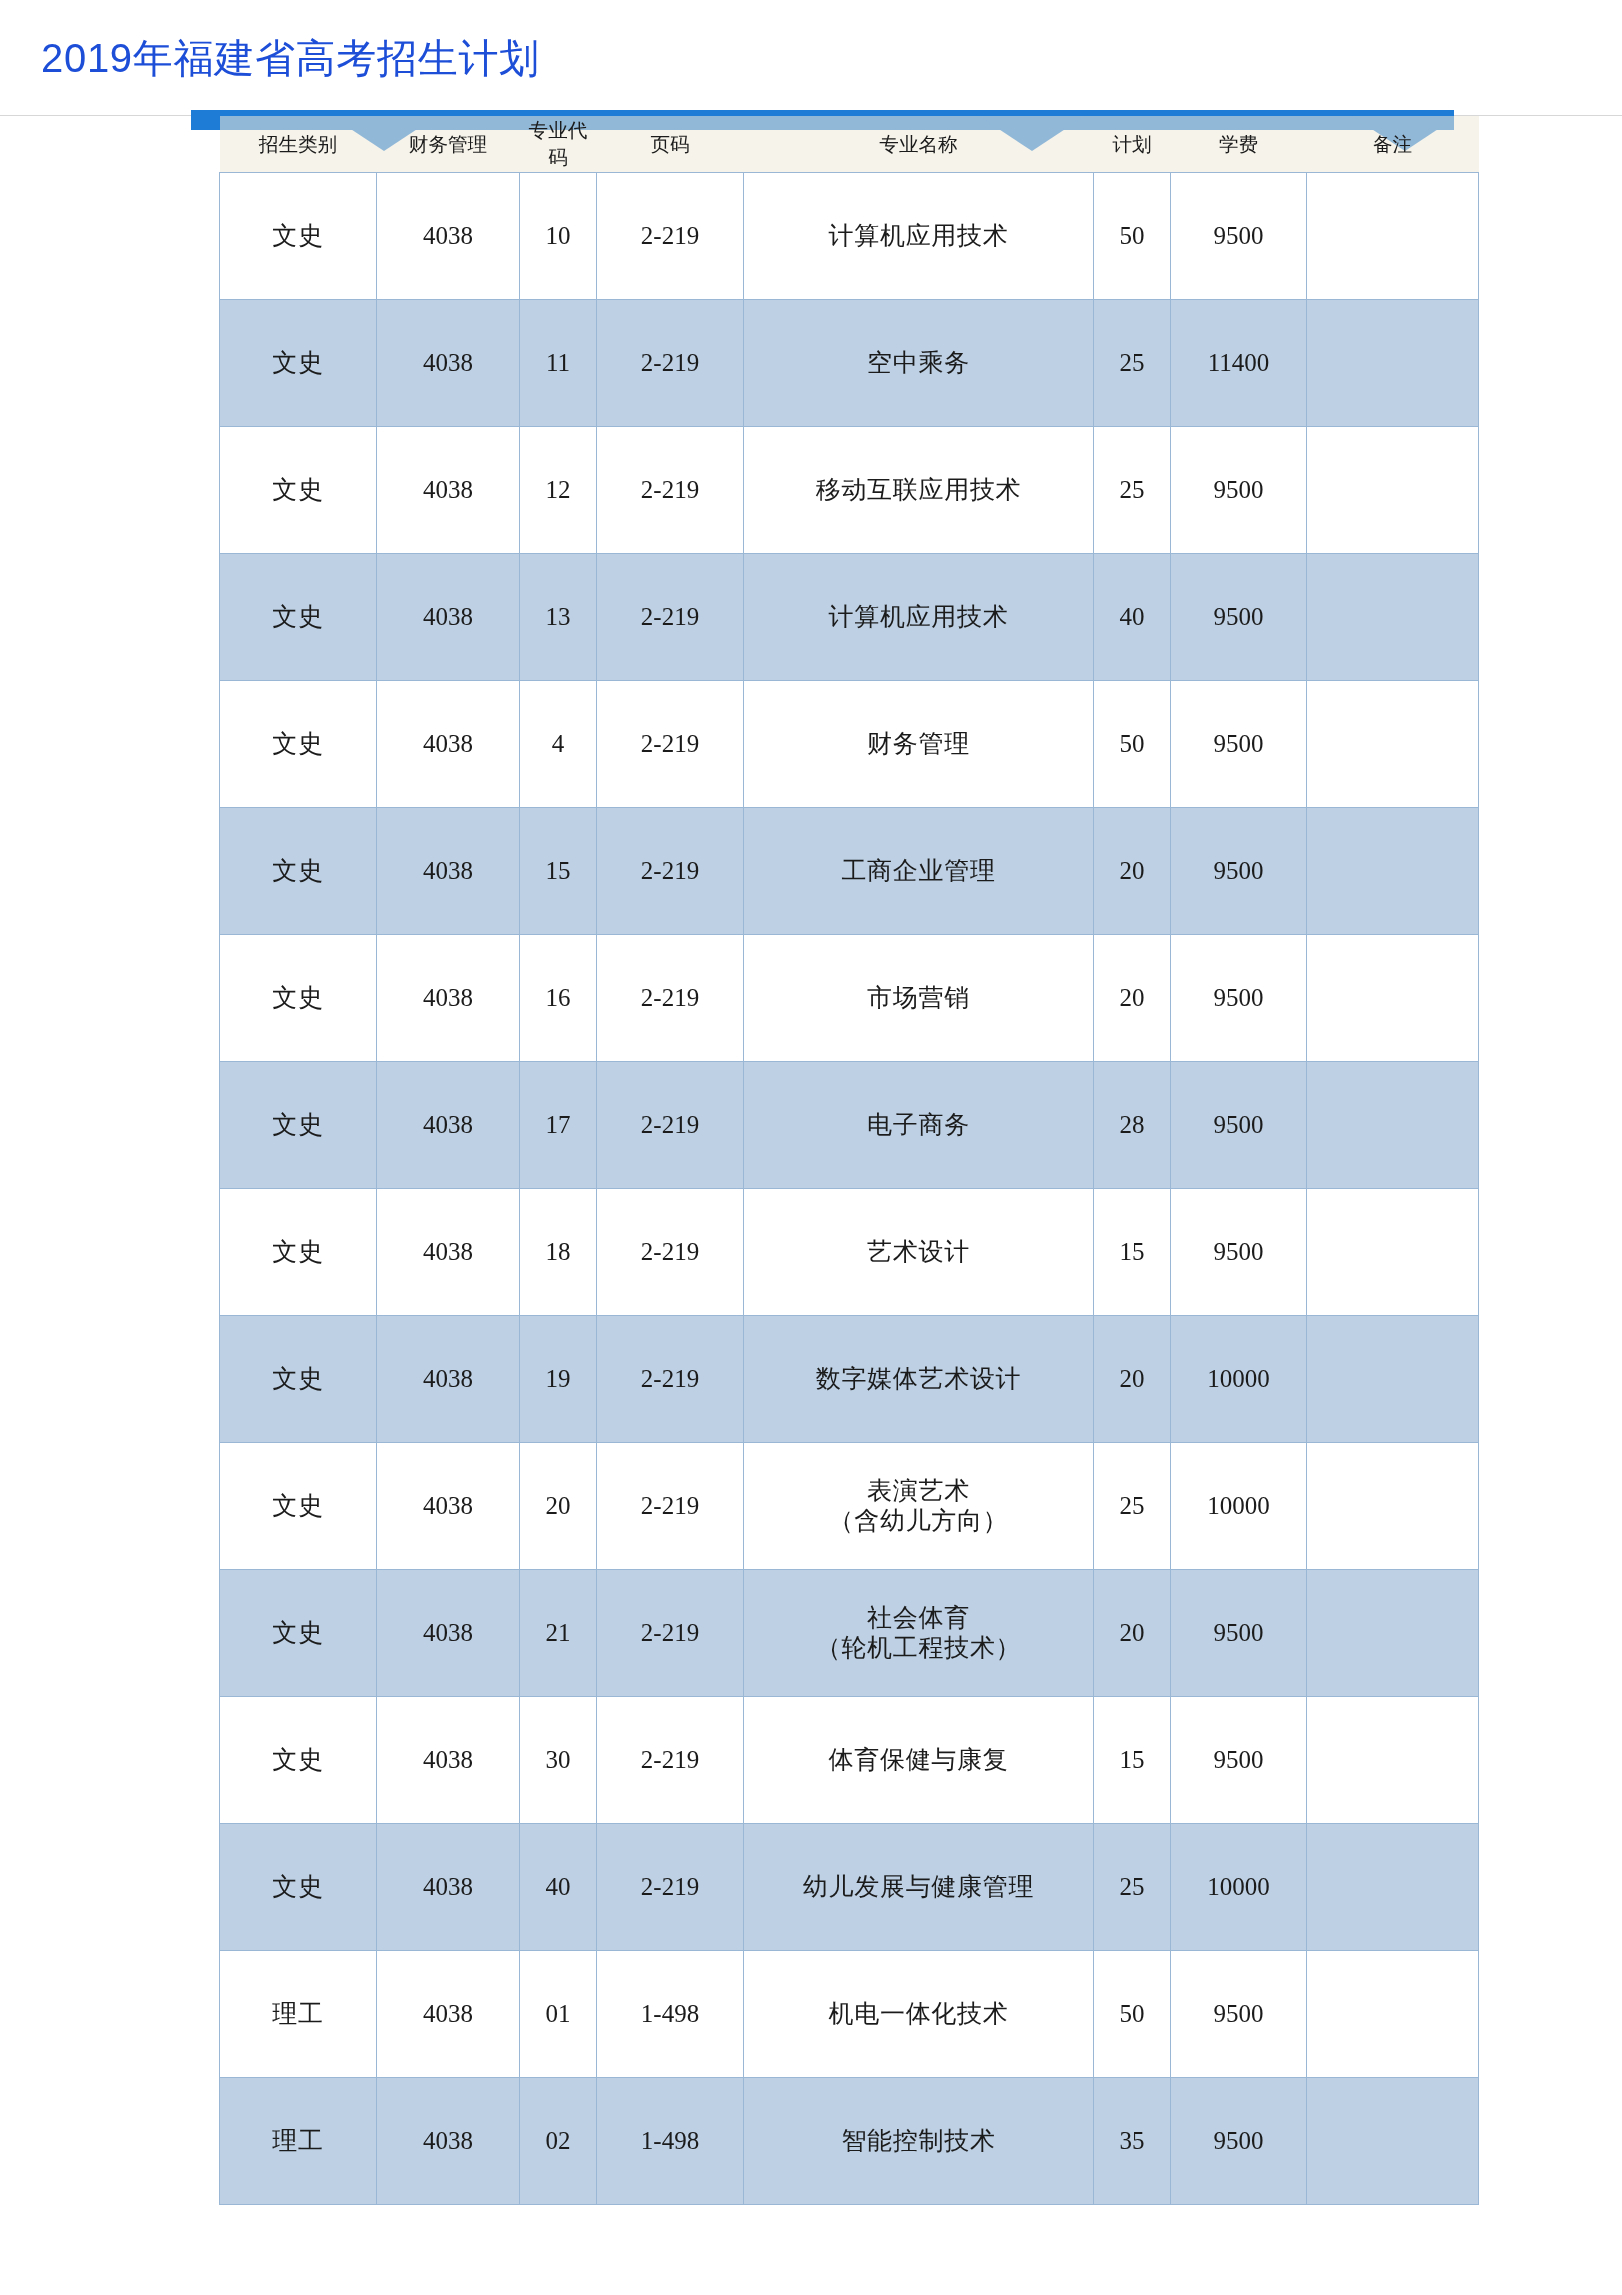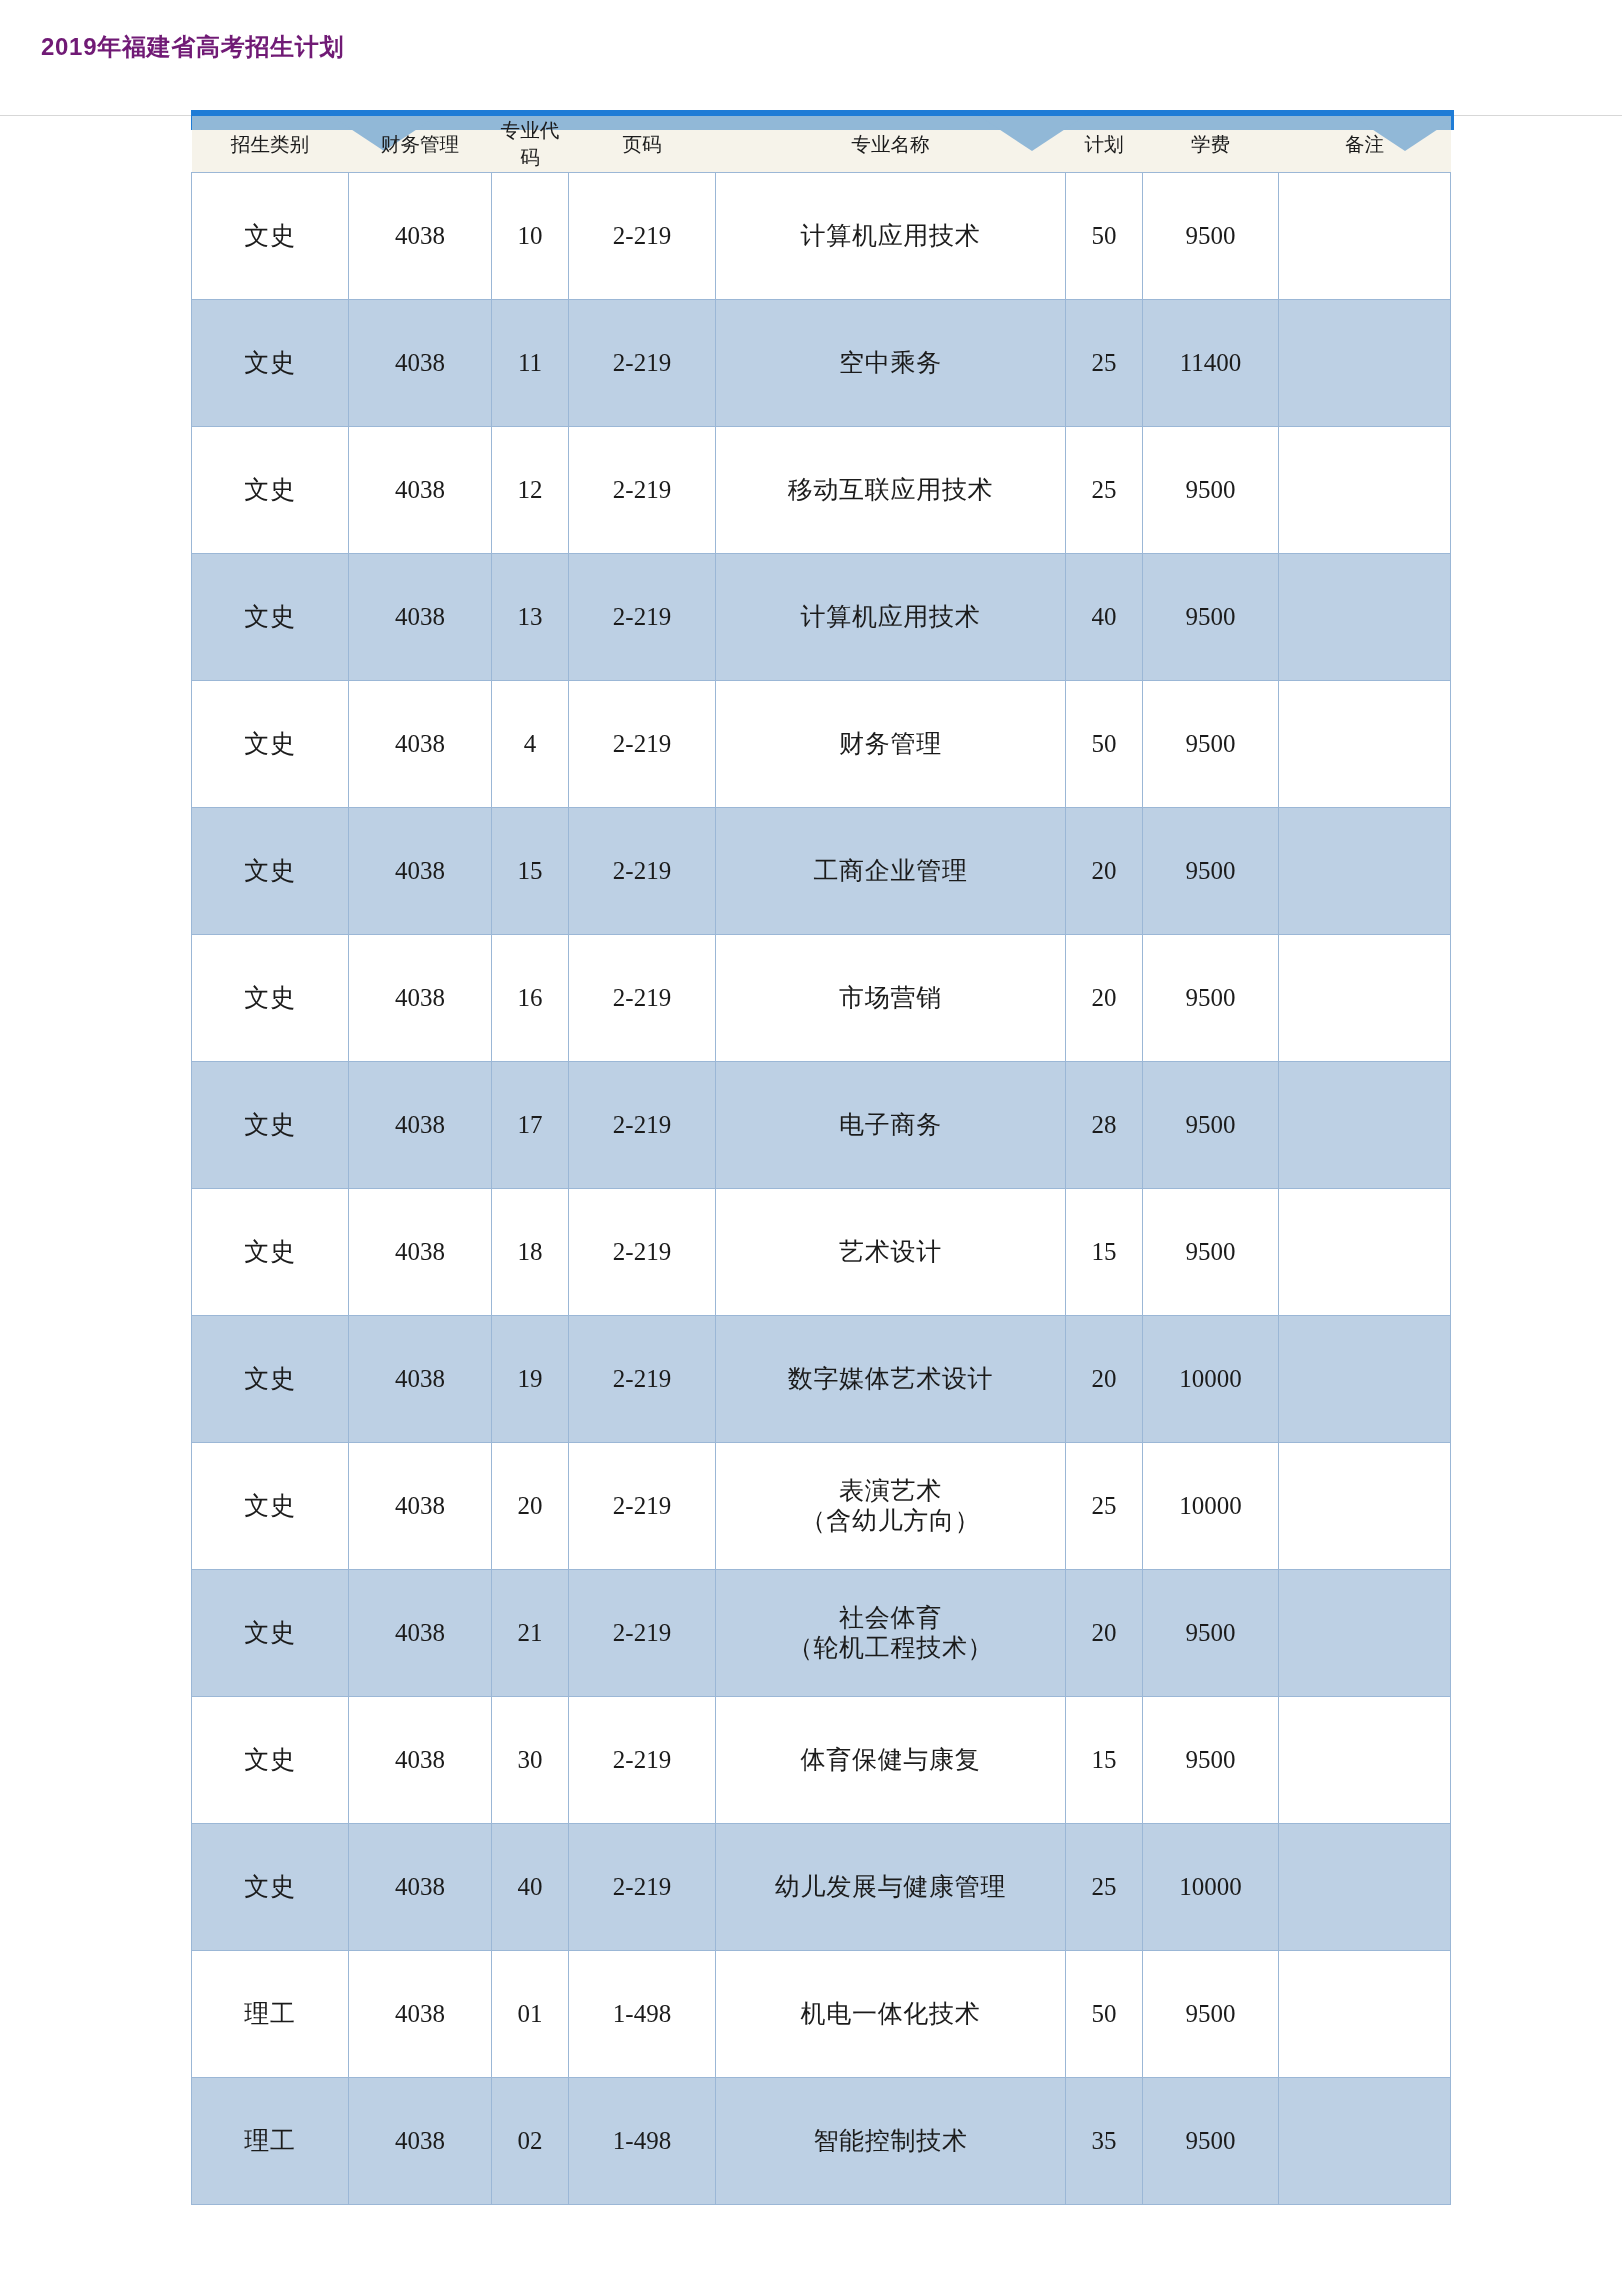--- a/index.html
+++ b/index.html
@@ -13,23 +13,23 @@
     font-family: "Liberation Sans", sans-serif;
     position: relative;
     overflow: hidden;
   }
 
   
   .doc-title {
     position: absolute;
     left: 41px;
     top: 31px;
-    font-size: 24px;
-    font-weight: bold;
-    color: #701a75;
+    font-size: 40px;
+    font-weight: normal;
+    color: #1d4ed8;
     letter-spacing: 0.7px;
     white-space: nowrap;
   }
 
   
   .title-rule {
     position: absolute;
     left: 0px;
     top: 115px;
     width: 1623px;
@@ -71,20 +71,21 @@
   .table-wrap {
     position: absolute;
     left: 191px;
     top: 116px;
     width: 1260px;
   }
   table.plan {
     border-collapse: collapse;
     width: 1260px;
     table-layout: fixed;
+    margin-left: 28px;
   }
   table.plan col.c0 { width: 157px; }
   table.plan col.c1 { width: 143px; }
   table.plan col.c2 { width: 77px; }
   table.plan col.c3 { width: 147px; }
   table.plan col.c4 { width: 350px; }
   table.plan col.c5 { width: 77px; }
   table.plan col.c6 { width: 136px; }
   table.plan col.c7 { width: 172px; }
 

